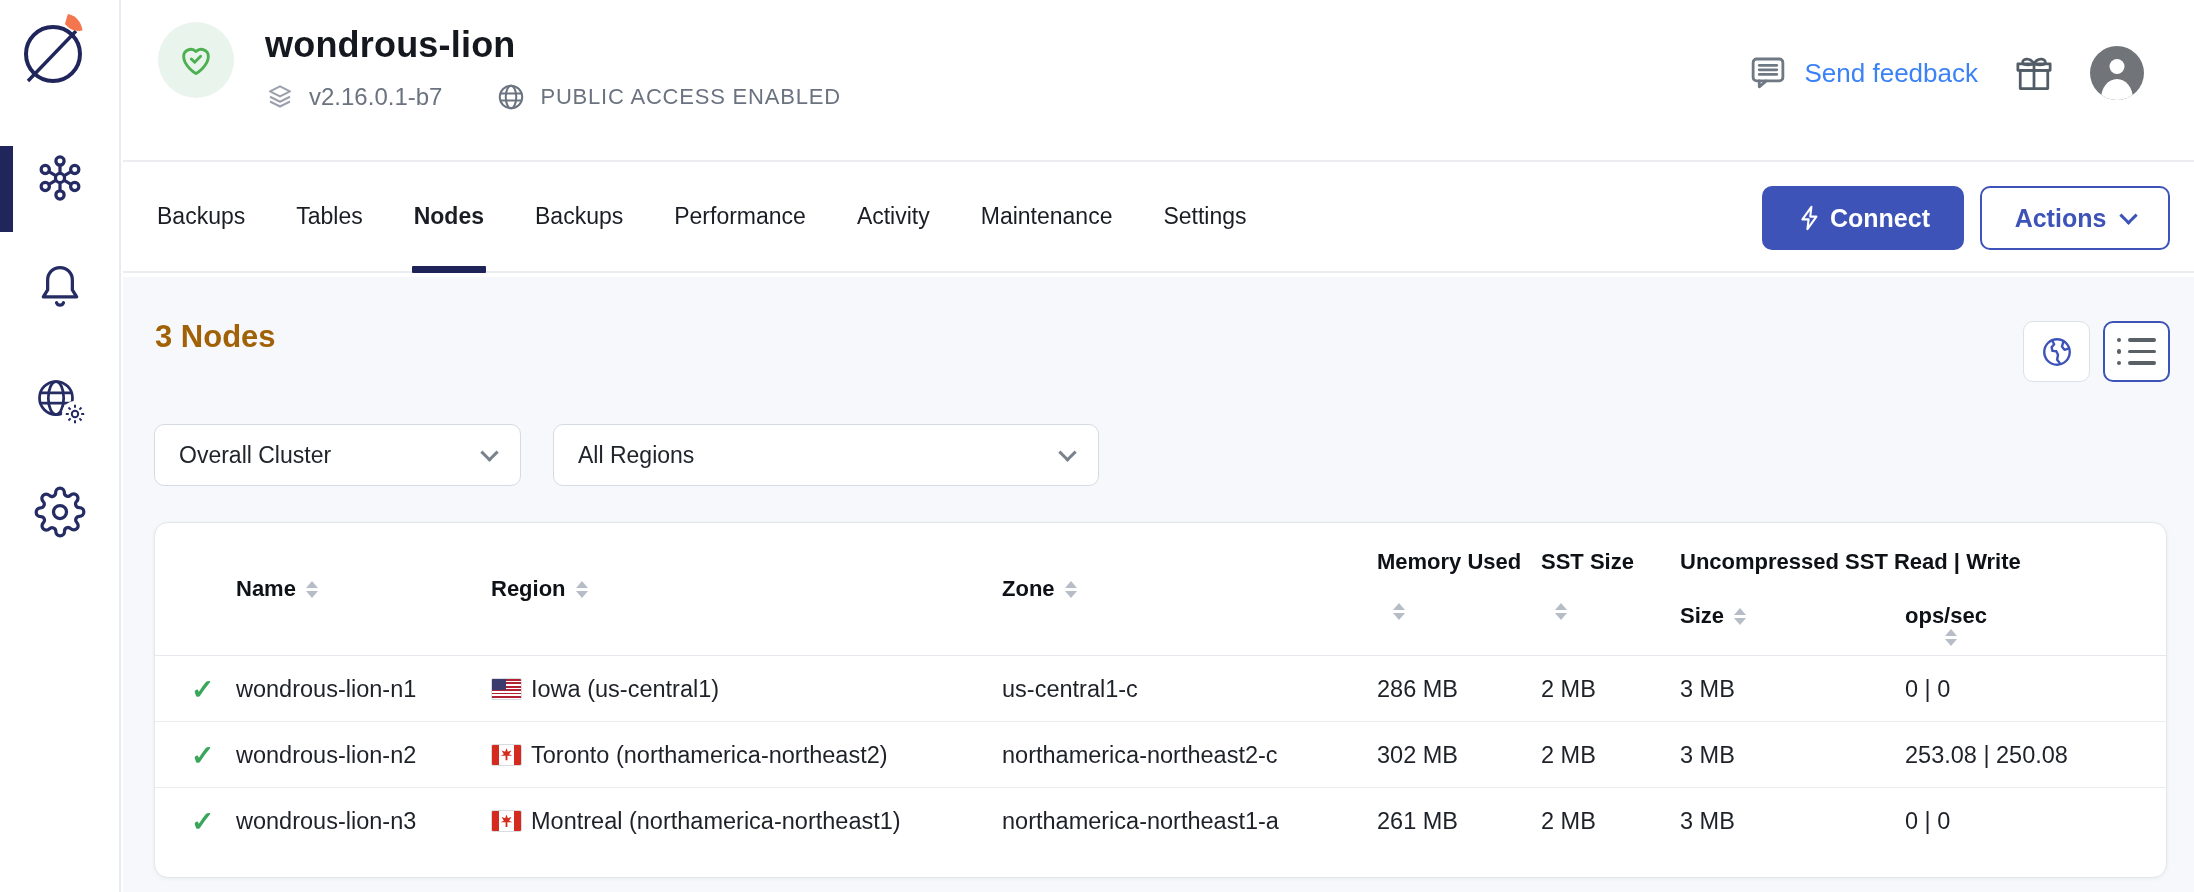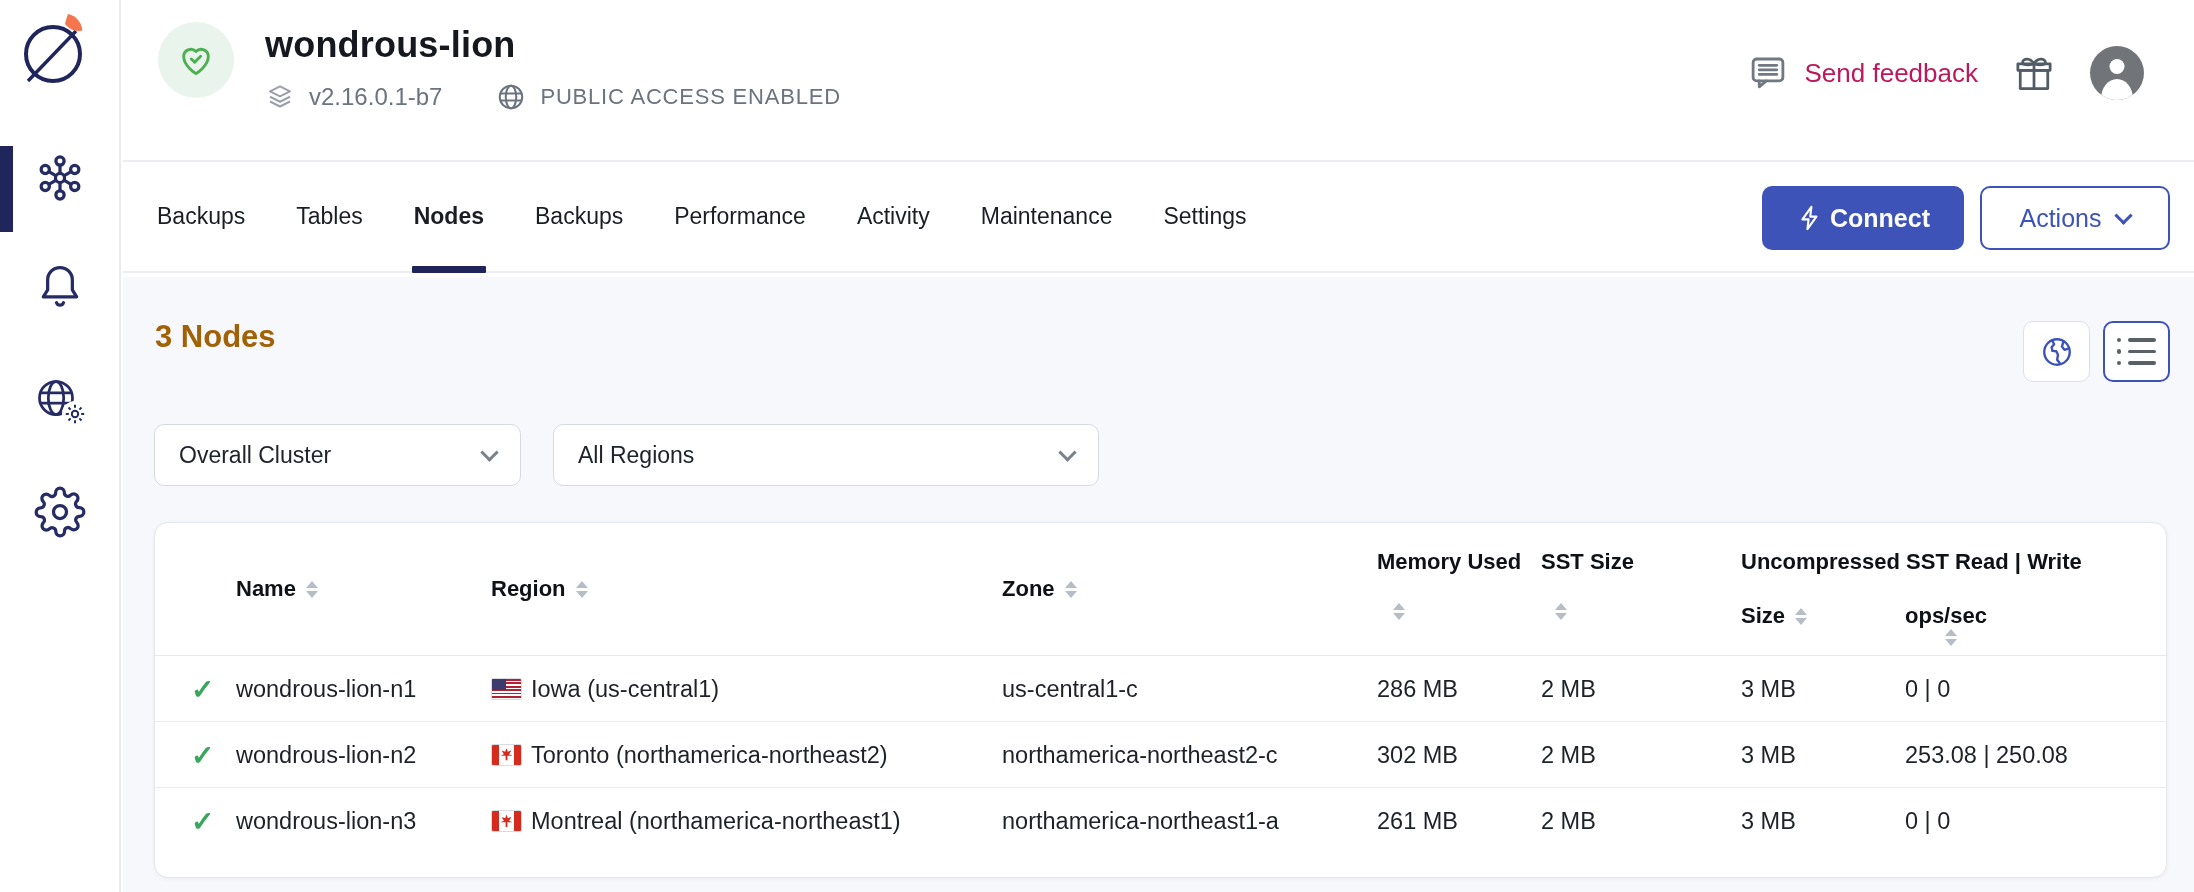--- a/index.html
+++ b/index.html
@@ -19,36 +19,36 @@
   .main { position:absolute; left:123px; top:0; right:0; height:892px; }
   .hdr { position:relative; height:160px; background:#fff; }
   .badge-circle { position:absolute; left:35px; top:22px; width:76px; height:76px; border-radius:50%; background:#E9F4EC; display:flex; align-items:center; justify-content:center; }
   .badge-circle svg { width:40px; height:40px; }
   .cluster-title { position:absolute; left:142px; top:24px; font-size:36px; font-weight:bold; color:#15181E; letter-spacing:.2px; }
   .meta-row { position:absolute; left:142px; top:82px; display:flex; align-items:center; gap:14px; color:#6B7380; font-size:24px; }
   .meta-row .gap { width:26px; }
   .meta-ico { width:30px; height:30px; }
   .access-label { font-size:22px; letter-spacing:.8px;text-align:center; }
   .hdr-right { position:absolute; right:50px; top:46px; display:flex; align-items:center; gap:34px; }
-  .feedback { display:flex; align-items:center; gap:16px; color:#be185d; font-size:26px; cursor:pointer; }
+  .feedback { display:flex; align-items:center; gap:16px; color:#3b82f6; font-size:26px; cursor:pointer; }
   .feedback svg { width:42px; height:42px; }
   .gift-btn { width:44px; height:44px; cursor:pointer; }
   .gift-btn svg { width:44px; height:44px; }
   .avatar { width:54px; height:54px; border-radius:50%; background:#717579; position:relative; overflow:hidden; cursor:pointer; }
   .avatar .head { position:absolute; left:50%; top:13px; transform:translateX(-50%); width:15px; height:15px; border-radius:50%; background:#fff; }
   .avatar .body { position:absolute; left:50%; top:33px; transform:translateX(-50%); width:32px; height:22px; border-radius:50% 50% 0 0 / 90% 90% 0 0; background:#fff; }
 
   
   .tabbar { position:relative; height:113px; background:#fff; border-top:2px solid #EBEDF1; border-bottom:2px solid #EBEDF1; display:flex; align-items:stretch; padding-left:32px; }
   .tab { position:relative; display:flex; align-items:center; padding:0 2px; margin-right:47px; font-size:23px; color:#1A1E24; cursor:pointer; white-space:nowrap; }
   .tab .underline { position:absolute; left:0; bottom:-2px; height:7px; width:100%; background:#1E2358; border-radius:1px; }
   .tab-actions { position:absolute; right:24px; top:24px; display:flex; gap:16px; }
   .btn-connect { width:202px; height:64px; background:#3D53B8; border:none; border-radius:10px; color:#fff; font-size:25px; font-weight:bold; display:flex; align-items:center; justify-content:center; gap:6px; cursor:pointer; font-family:inherit; }
   .btn-connect svg { width:28px; height:28px; }
-  .btn-actions { width:190px; height:64px; background:#fff; border:2.5px solid #3D53B8; border-radius:10px; color:#3D53B8; font-size:25px; font-weight:normal; display:flex; align-items:center; justify-content:center; gap:16px; cursor:pointer; font-family:inherit; }
+  .btn-actions { width:190px; height:64px; background:#fff; border:2.5px solid #3D53B8; border-radius:10px; color:#3D53B8; font-size:25px; font-weight:bold; display:flex; align-items:center; justify-content:center; gap:16px; cursor:pointer; font-family:inherit; }
   .chev { display:inline-block; width:13px; height:13px; border-right:3px solid currentColor; border-bottom:3px solid currentColor; transform:rotate(45deg) translate(-2px,-2px); }
 
   
   .content { position:absolute; top:277px; left:0; right:0; bottom:0; background:#F7F8FB; }
   .nodes-heading { position:absolute; left:32px; top:42px; font-size:31px; font-weight:bold; color:#a16207; }
   .view-toggles { position:absolute; right:24px; top:44px; display:flex; gap:13px; }
   .vt-btn { width:67px; height:61px; border-radius:10px; background:#fff; display:flex; align-items:center; justify-content:center; cursor:pointer; }
   .vt-map { border:1.5px solid #DCE0E8; }
   .vt-list { border:2.5px solid #3D53B8; }
   .vt-btn svg { width:34px; height:34px; }
@@ -79,21 +79,21 @@
   .check { color:#3AA65B; font-size:28px; font-weight:bold; }
 
   
   .c-status { left:36px; }
   .c-name   { left:81px; }
   .c-region { left:336px; }
   .c-regtxt { left:376px; }
   .c-zone   { left:847px; }
   .c-mem    { left:1222px; }
   .c-sst    { left:1386px; }
-  .c-size   { left:1586px; }
+  .c-size   { left:1525px; }
   .c-ops    { left:1750px;flex-direction:column; }
 
   
   .flag { position:absolute; top:50%; transform:translateY(-50%); width:31px; height:22px; border-radius:2px; border:1px solid #D8DBE0; overflow:hidden; left:336px; }
   .flag.us { background:repeating-linear-gradient(180deg,#B22234 0 1.8px,#fff 1.8px 3.4px); }
   .flag.us::before { content:""; position:absolute; left:0; top:0; width:14px; height:11px; background:#3C3B6E; }
   .flag.ca { background:linear-gradient(90deg,#D52B1E 0 25%,#fff 25% 75%,#D52B1E 75% 100%); }
   .flag.ca::before { content:""; position:absolute; left:50%; top:50%; width:13px; height:13px; transform:translate(-50%,-50%);
     background:#D52B1E; clip-path:polygon(50% 0,60% 28%,88% 20%,70% 48%,96% 60%,57% 60%,57% 96%,43% 96%,43% 60%,4% 60%,30% 48%,12% 20%,40% 28%); }
 </style>

